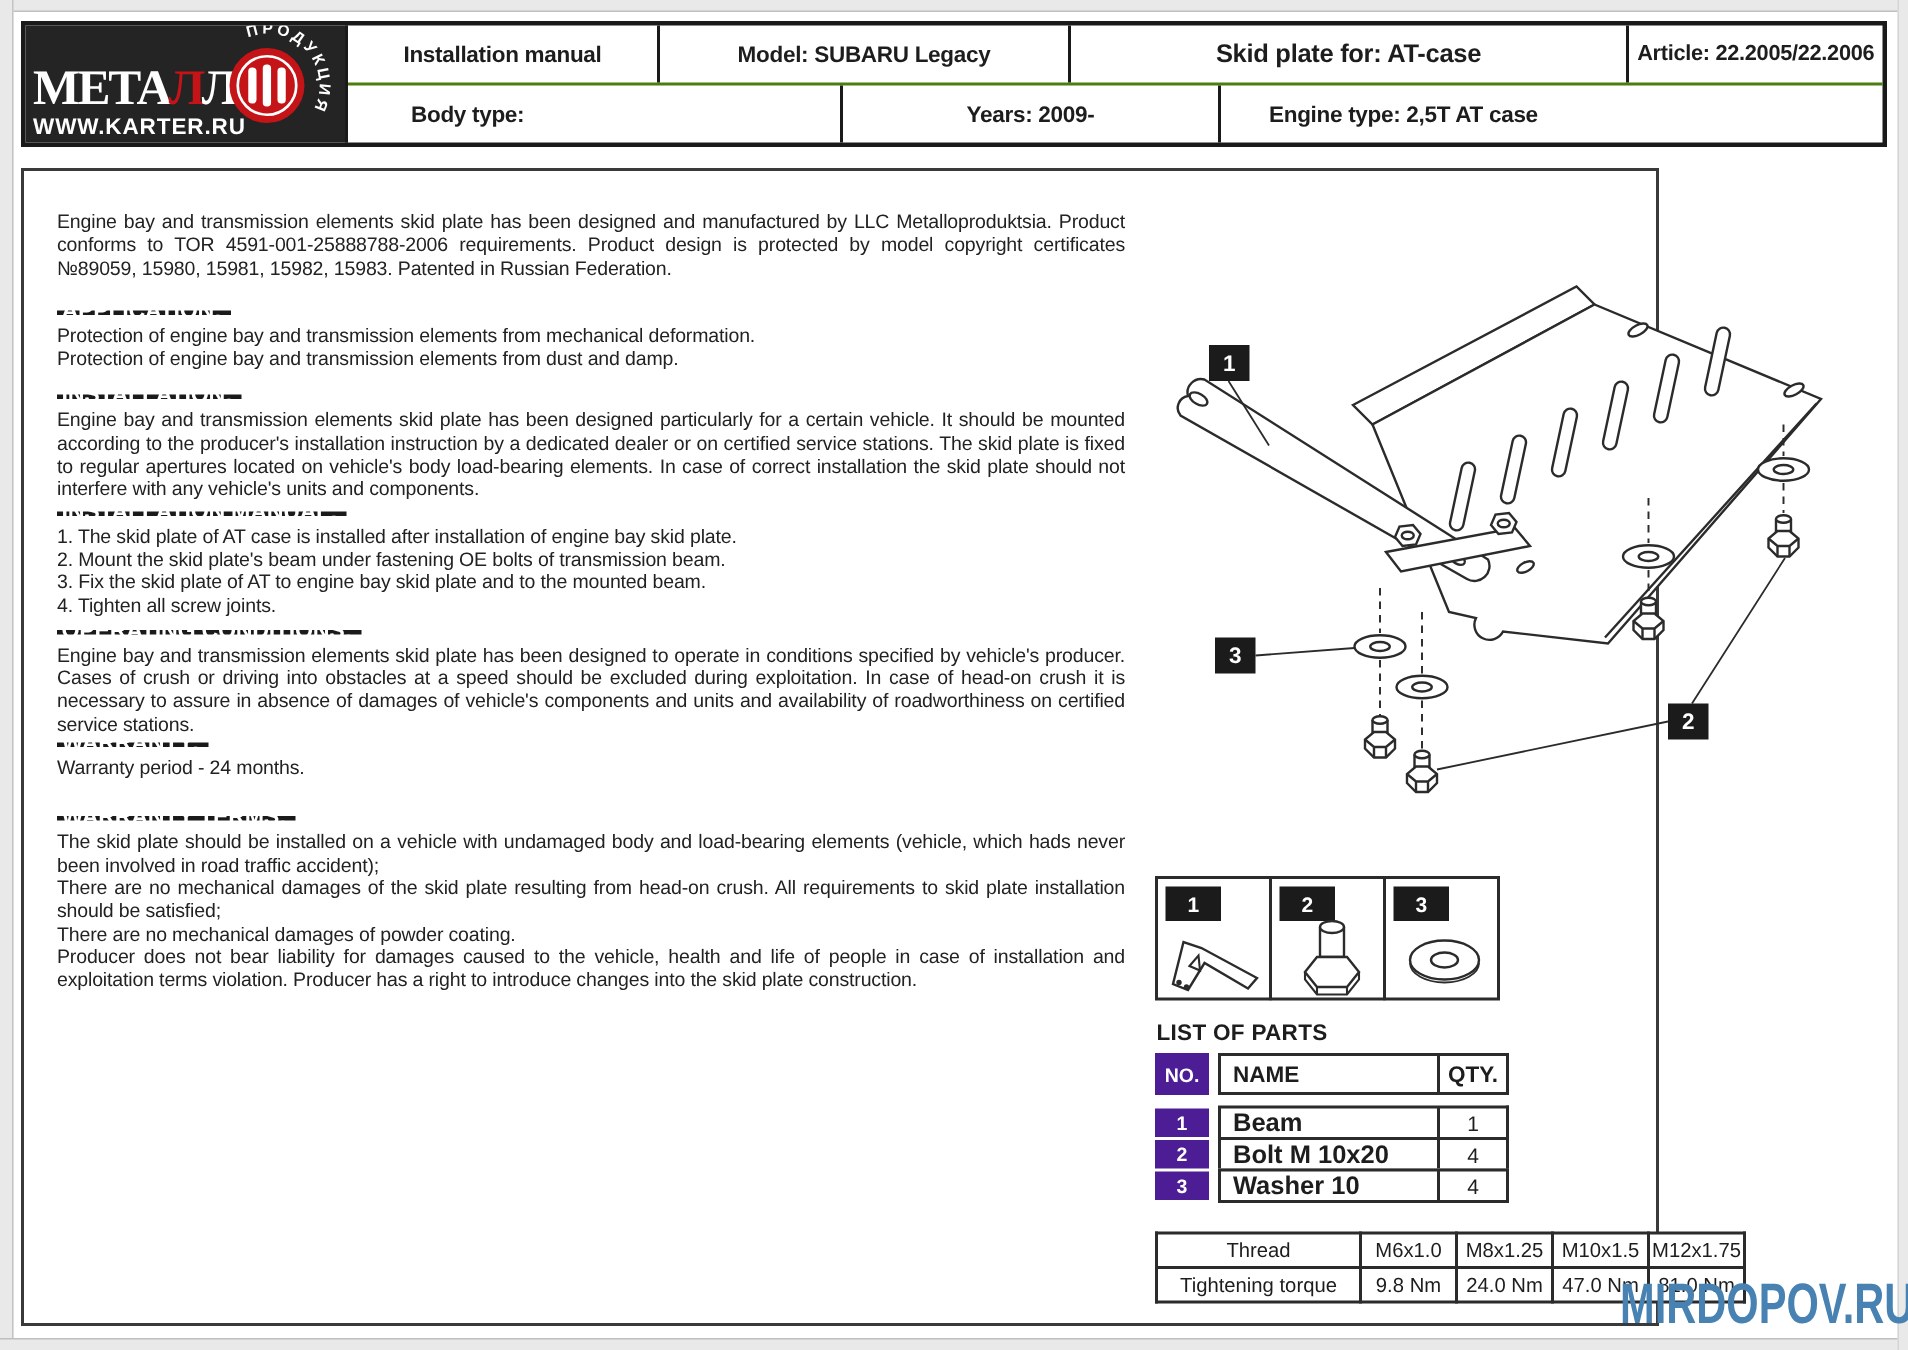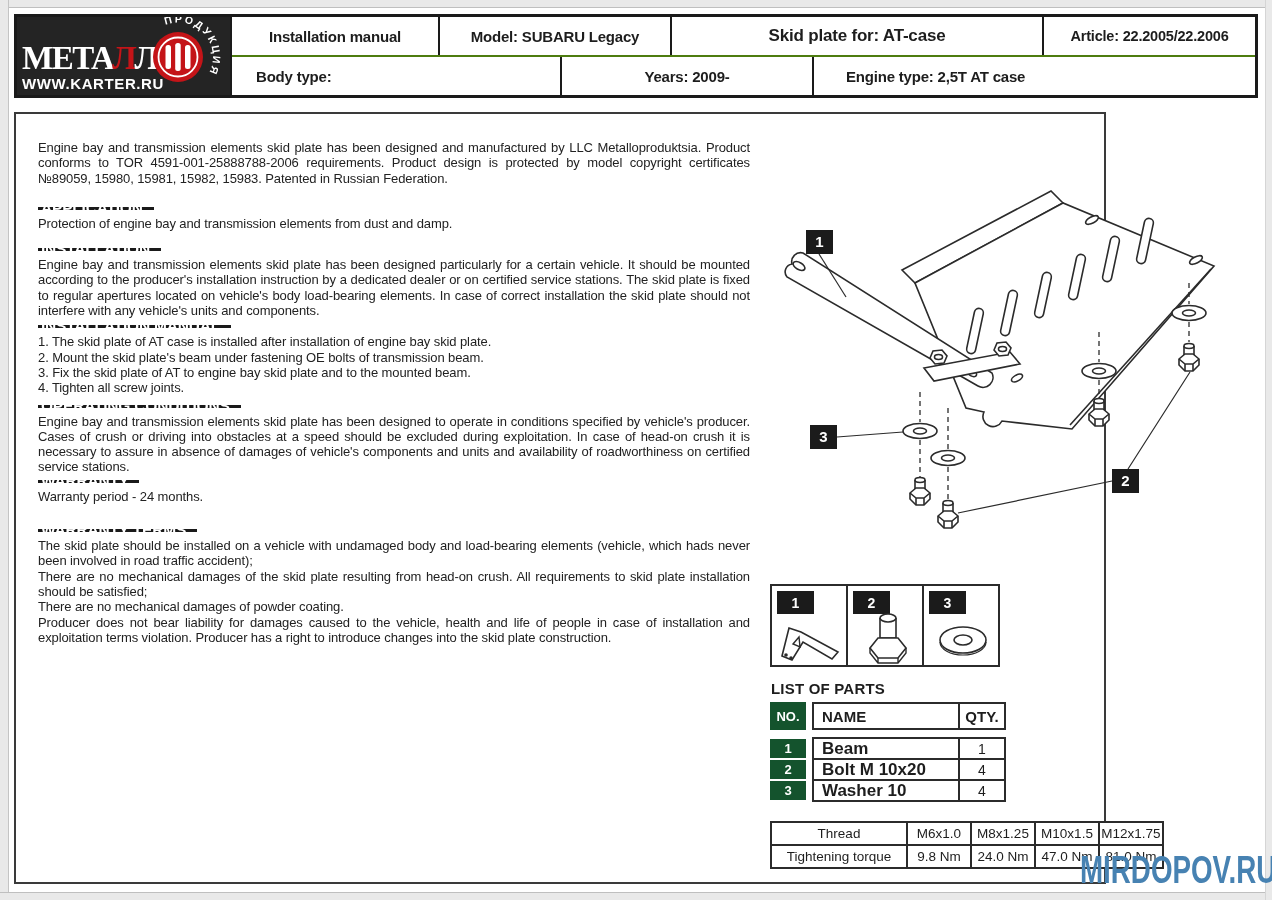--- a/index.html
+++ b/index.html
@@ -17,24 +17,24 @@
   .hdr { position:absolute; left:14px; top:14px; width:1244px; height:84px;
          border:3px solid #1a1a1a; display:flex; }
   .hdr .logo-cell { width:215px; height:100%; background:#242424; border-right:2px solid #1a1a1a; }
   .hdr .right { flex:1; display:flex; flex-direction:column; }
   .hdr .row { display:flex; flex:1; }
   .hdr .row1 { border-bottom:2px solid #4d7c0f; }
   .hcell { display:flex; align-items:center; justify-content:center;
            font-weight:bold; font-size:15px; border-left:2px solid #1a1a1a; letter-spacing:-0.2px;}
   .hcell:first-child { border-left:none; }
   .c-install { width:206px; }
-  .c-model { width:232px; }
+  .c-model { width:274px; }
   .c-skid { width:372px; font-size:17px; }
   .c-article { flex:1; font-size:14.5px; }
-  .c-body { width:328px; justify-content:flex-start; padding-left:24px; }
+  .c-body { width:328px; justify-content:flex-start; padding-left:42px; }
   .c-years { width:252px; }
   .c-engine { flex:1; justify-content:flex-start; padding-left:32px; }
 
   
   .main-box { position:absolute; left:14px; top:112px; width:1092px; height:772px;
               border:2px solid #3a3a3a; }
 
   
   .text-col { position:absolute; left:22px; top:12px; width:712px; }
   .text-col p { font-size:13px; line-height:15.3px; color:#222; letter-spacing:-0.1px; }
@@ -55,21 +55,21 @@
   .lg-box { width:78px; height:83px; border:2px solid #2b2b2b; position:relative; background:#fff; }
   .lg-box + .lg-box { margin-left:-2px; }
   .lg-tab { position:absolute; left:5px; top:5px; width:37px; height:23px; background:#1b1b1b;
             color:#fff; font-weight:bold; font-size:14px; display:flex; align-items:center; justify-content:center; }
   .lg-art { position:absolute; left:2px; top:24px; }
 
   
   .parts-title { position:absolute; left:771px; top:680px; font-weight:bold; font-size:15px; letter-spacing:0.2px;}
   .parts { position:absolute; left:770px; top:702px; width:236px; }
   .prow { display:flex; align-items:stretch; }
-  .no-tab { width:36px; background:#14532d; color:#fff; font-weight:bold; font-size:13px;
+  .no-tab { width:36px; background:#4c1d95; color:#fff; font-weight:bold; font-size:13px;
             display:flex; align-items:center; justify-content:center; margin-right:6px; }
   .name-cell { width:148px; border:2px solid #2b2b2b; padding-left:8px; display:flex; align-items:center;
                font-size:17px; background:#fff;font-weight:bold;}
   .qty-cell { width:46px; border:2px solid #2b2b2b; border-left:none; display:flex; align-items:center;
               justify-content:center; font-size:14px; background:#fff;}
   .prow.head { height:28px; margin-bottom:7px; }
   .prow.head .name-cell, .prow.head .qty-cell { font-weight:bold; font-size:15px; }
   .prow.data { height:23px; }
   .prow.data + .prow.data { margin-top:-2px; }
   .prow.data .no-tab { height:19px; align-self:center; }
@@ -133,20 +133,21 @@
     </div>
   </div>
 
   <div class="main-box">
 
     <div class="text-col">
       <p class="intro j">Engine bay and transmission elements skid plate has been designed and manufactured by LLC Metalloproduktsia. Product conforms to TOR 4591-001-25888788-2006 requirements. Product design is protected by model copyright certificates  №89059, 15980, 15981, 15982, 15983. Patented in Russian Federation.</p>
 
       <div class="sec">
         <div class="h-wrap hm0"><span class="h-chip">APPLICATION:</span></div>
+        <p>Protection of engine bay and transmission elements from mechanical  deformation.</p>
         <p>Protection of engine bay and transmission elements from dust and damp.</p>
       </div>
 
       <div class="sec">
         <div class="h-wrap hm1"><span class="h-chip">INSTALLATION:</span></div>
         <p class="j">Engine bay and transmission elements skid plate has been designed particularly for a certain vehicle. It should be mounted according to the producer's installation instruction by a dedicated dealer or on certified service stations. The skid plate  is fixed to regular apertures located on vehicle's body load-bearing elements. In case of correct installation the skid plate should not interfere with any vehicle's units and components.</p>
       </div>
 
       <div class="sec">
         <div class="h-wrap hm2"><span class="h-chip">INSTALLATION  MANUAL:</span></div>

